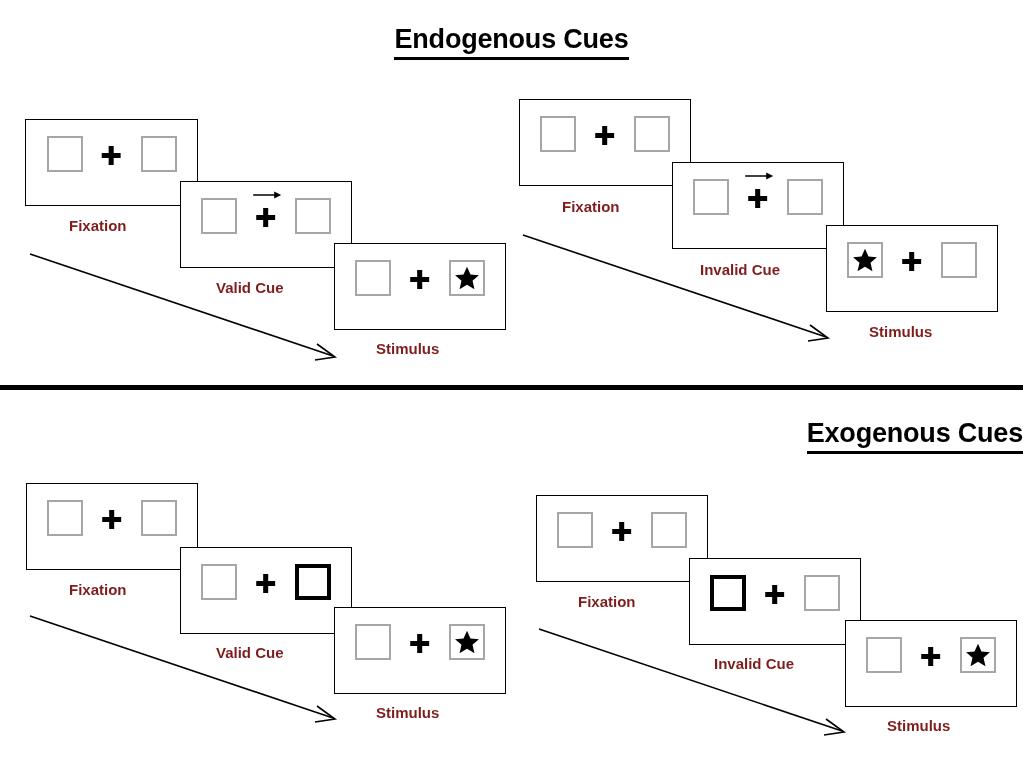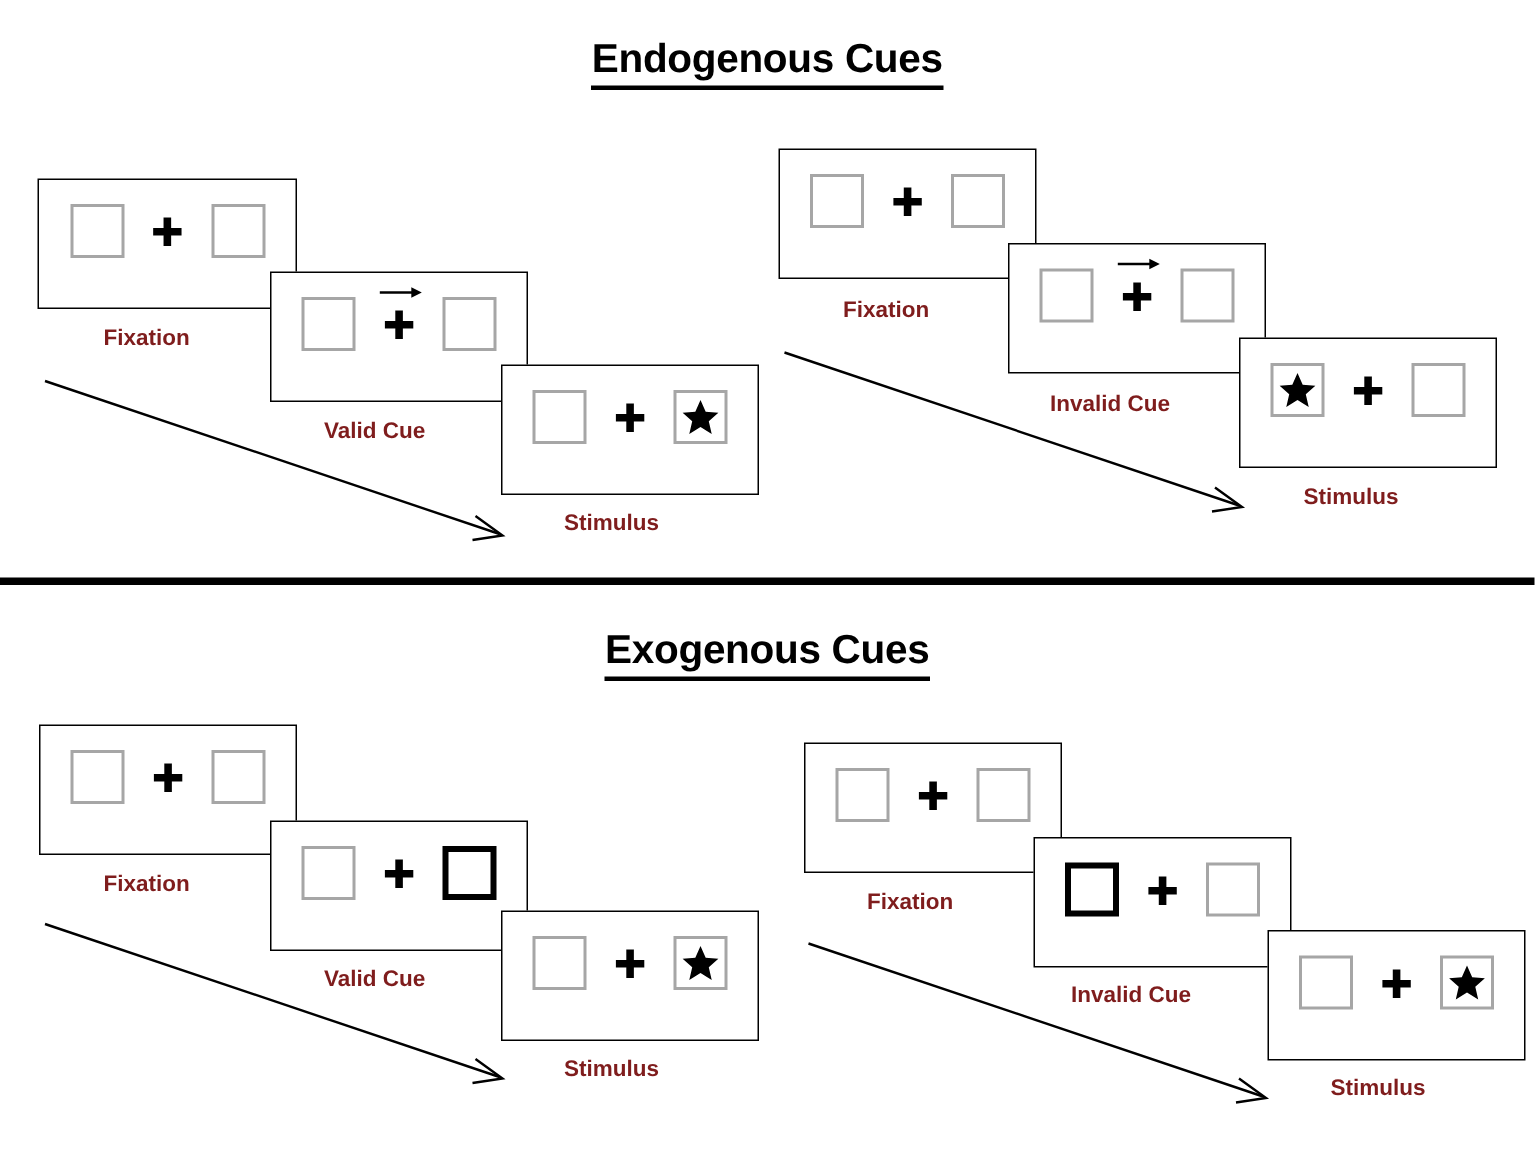--- a/index.html
+++ b/index.html
@@ -33,21 +33,21 @@
     letter-spacing: -0.2px;
     color: #000000;
     white-space: nowrap;
   }
   .section-title span {
     border-bottom: 3px solid #000000;
     padding-bottom: 2px;
     display: inline-block;
   }
   #title-endogenous { top: 24px; }
-  #title-exogenous  { top: 418px; }
+  #title-exogenous  { top: 418px; text-align: right; }
 
   .divider {
     position: absolute;
     left: 0;
     top: 385px;
     width: 1023px;
     height: 5px;
     background: #000000;
   }
 

